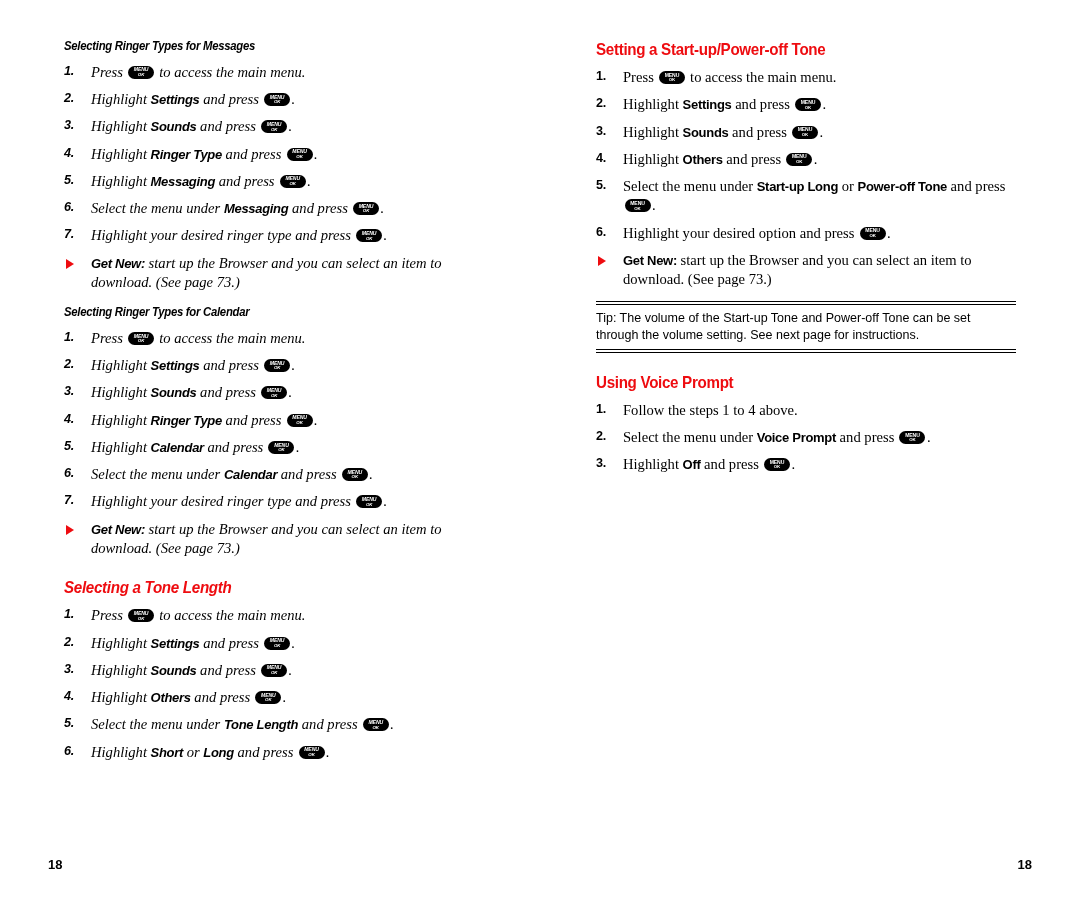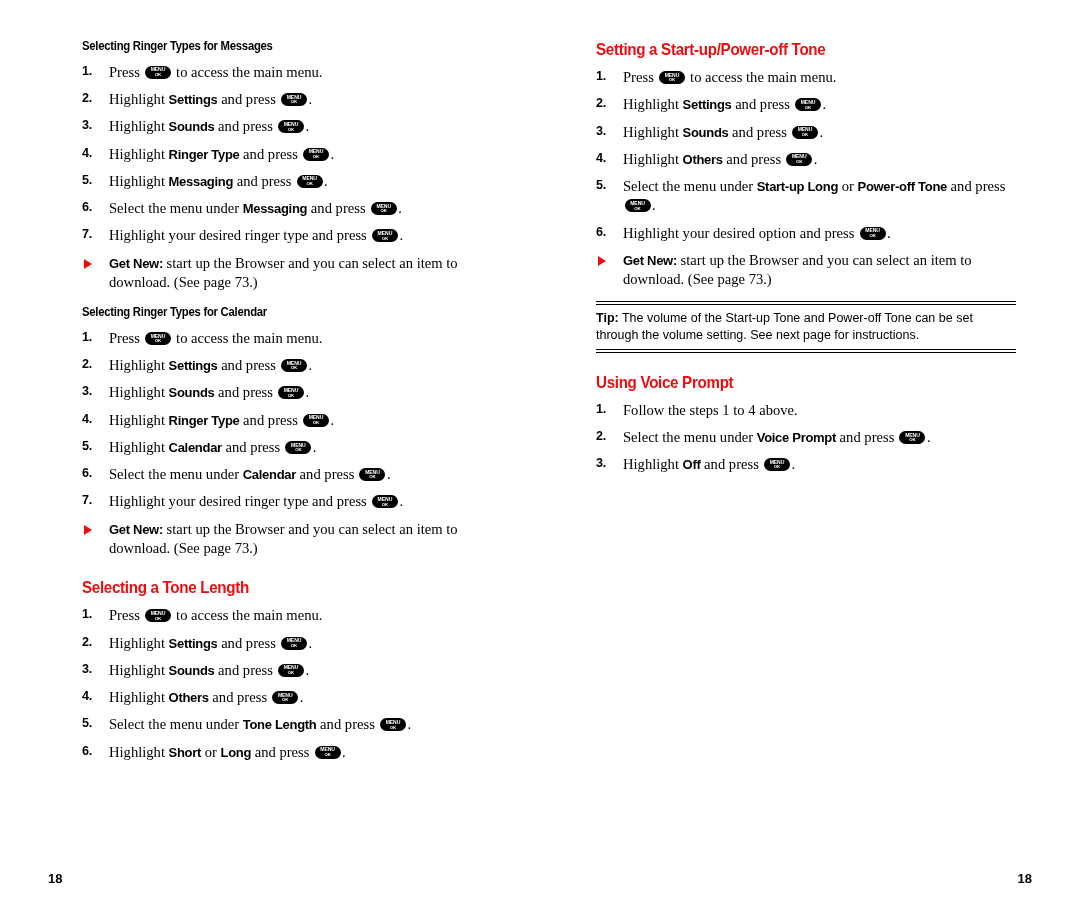--- a/index.html
+++ b/index.html
@@ -19,21 +19,21 @@
   .page {
     position: absolute;
     inset: 0;
   }
 
   .column {
     position: absolute;
     top: 40px;
     width: 420px;
   }
-  .column-left  { left: 82px; }
+  .column-left  { left: 64px; font-style: italic; }
   .column-right { left: 596px; }
 
   
   .h-red {
     font-family: "Liberation Sans", sans-serif;
     font-weight: bold;
     font-size: 16.5px;
     color: #ee0c10;
     letter-spacing: -0.35px;
     transform: scaleX(0.92);
@@ -145,27 +145,27 @@
     border-bottom: 3px double #000000;
     border-top-width: 4px;
     border-bottom-width: 4px;
     padding: 5px 0 5px 0;
     font-family: "Liberation Sans", sans-serif;
     font-size: 12.5px;
     line-height: 1.33;
     width: 420px;
   }
   .tip .tip-label {
-    font-weight: bold;
+    font-weight: normal;
   }
 
   
   .folio {
     position: absolute;
-    bottom: 14px;
+    bottom: 28px;
     font-family: "Liberation Sans", sans-serif;
     font-weight: bold;
     font-size: 13px;
   }
   .folio-left  { left: 48px; }
   .folio-right { right: 48px; }
 </style>
 </head>
 <body>
 

